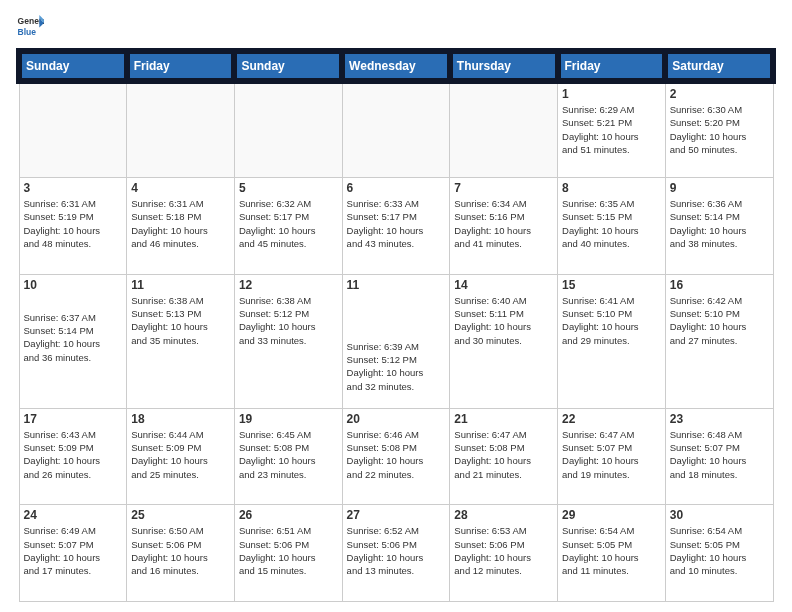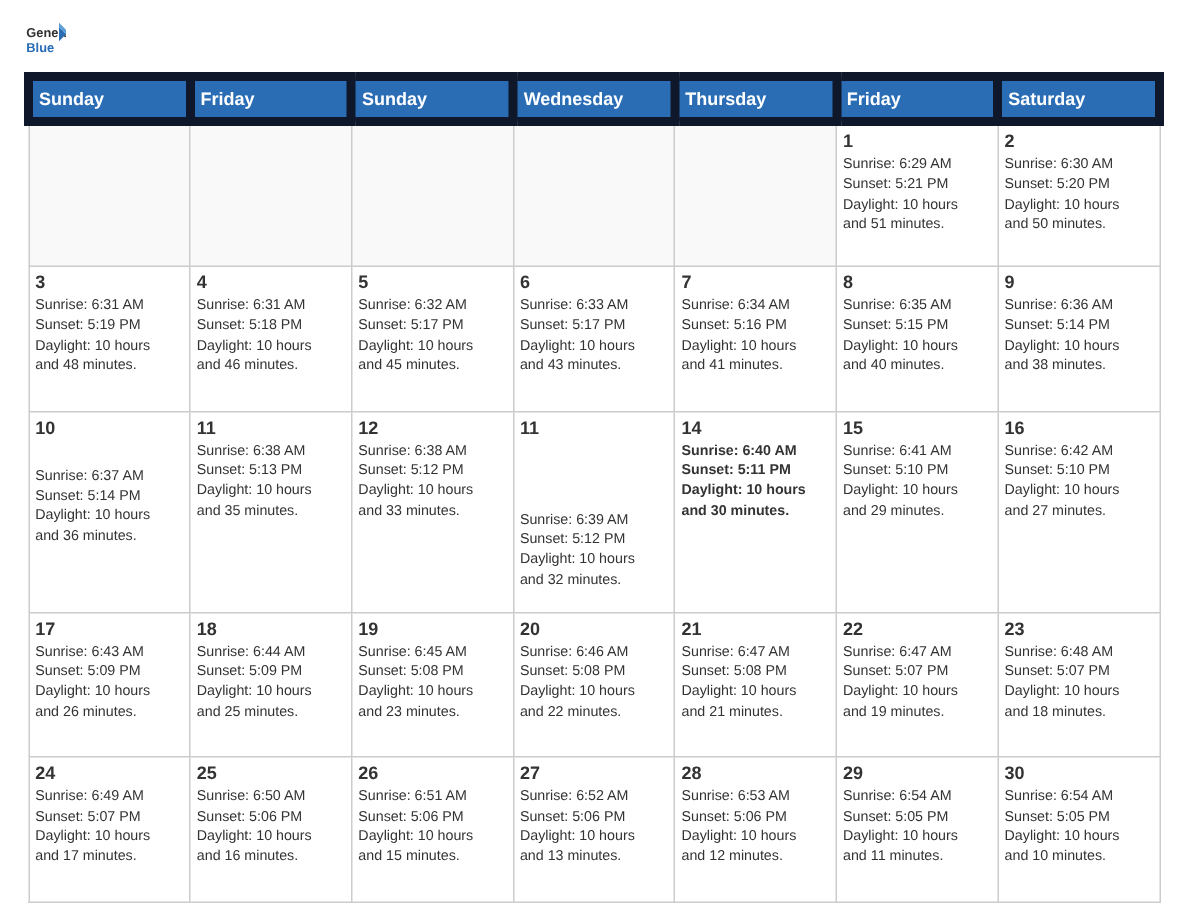--- a/index.html
+++ b/index.html
@@ -213,21 +213,21 @@
           </td>
           <td>
             <span class="day-num">11</span>
             <div class="cell-text" style="white-space: pre-wrap; margin-top: 48px;">Sunrise: 6:39 AM
 Sunset: 5:12 PM
 Daylight: 10 hours
 and 32 minutes.</div>
           </td>
           <td>
             <span class="day-num">14</span>
-            <div class="cell-text" style="white-space: pre-wrap; font-weight: bold;">Sunrise: 6:40 AM
+            <div class="cell-text" style="white-space: pre-wrap;">Sunrise: 6:40 AM
 Sunset: 5:11 PM
 Daylight: 10 hours
 and 30 minutes.</div>
           </td>
           <td>
             <span class="day-num">15</span>
             <div class="cell-text" style="white-space: pre-wrap;">Sunrise: 6:41 AM
 Sunset: 5:10 PM
 Daylight: 10 hours
 and 29 minutes.</div>

